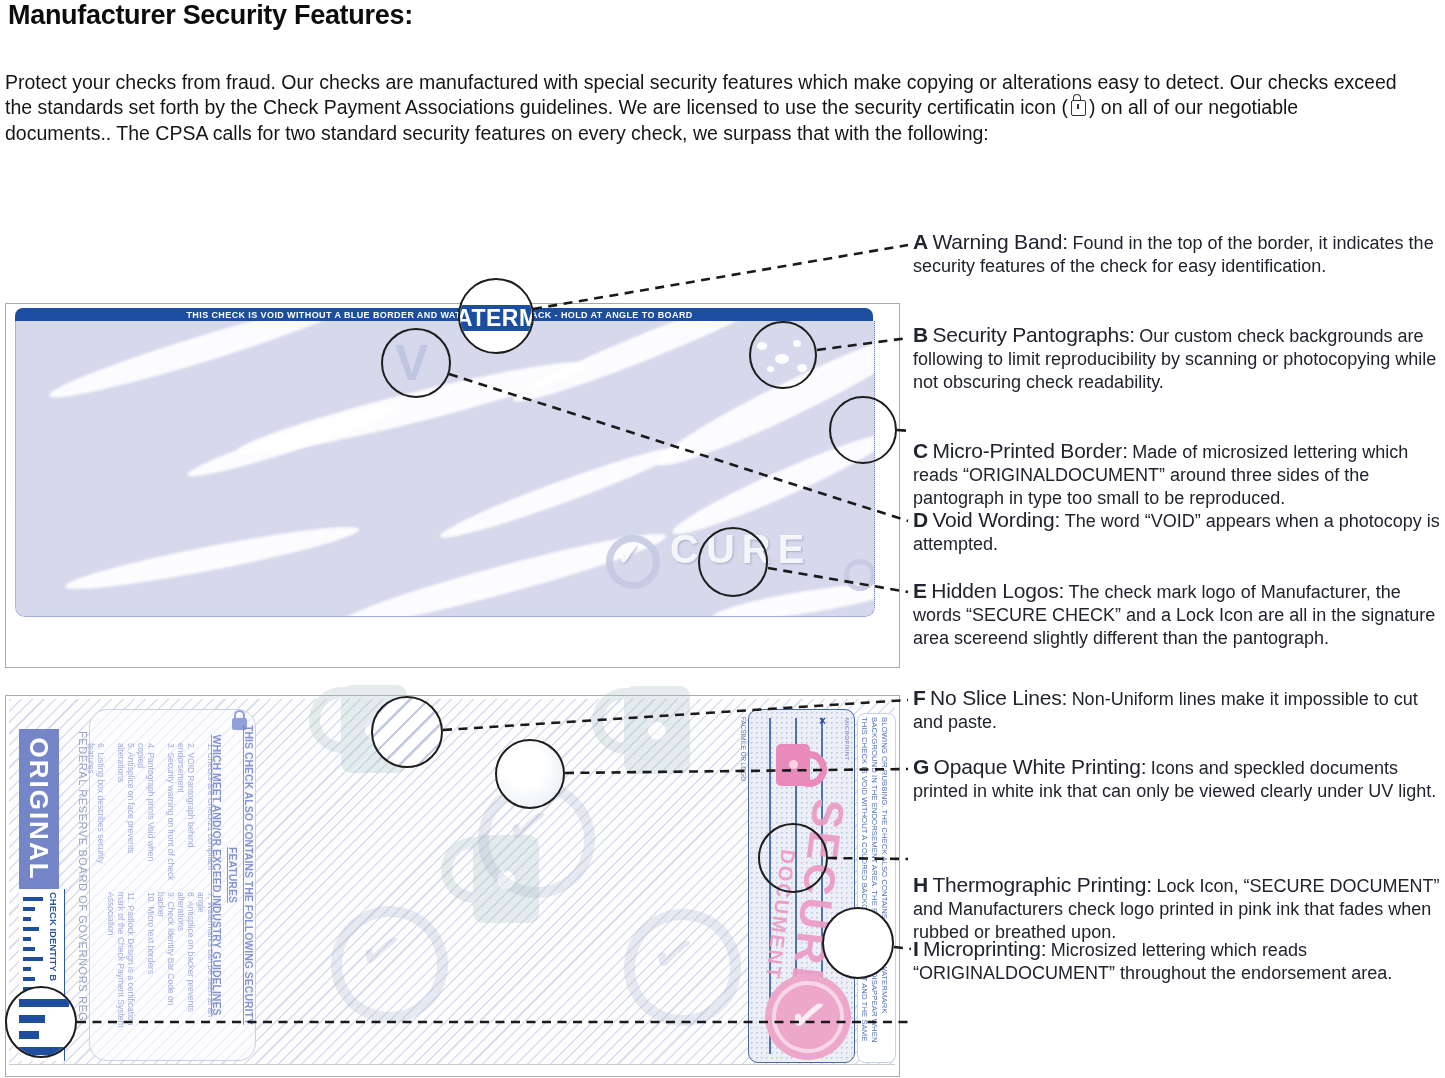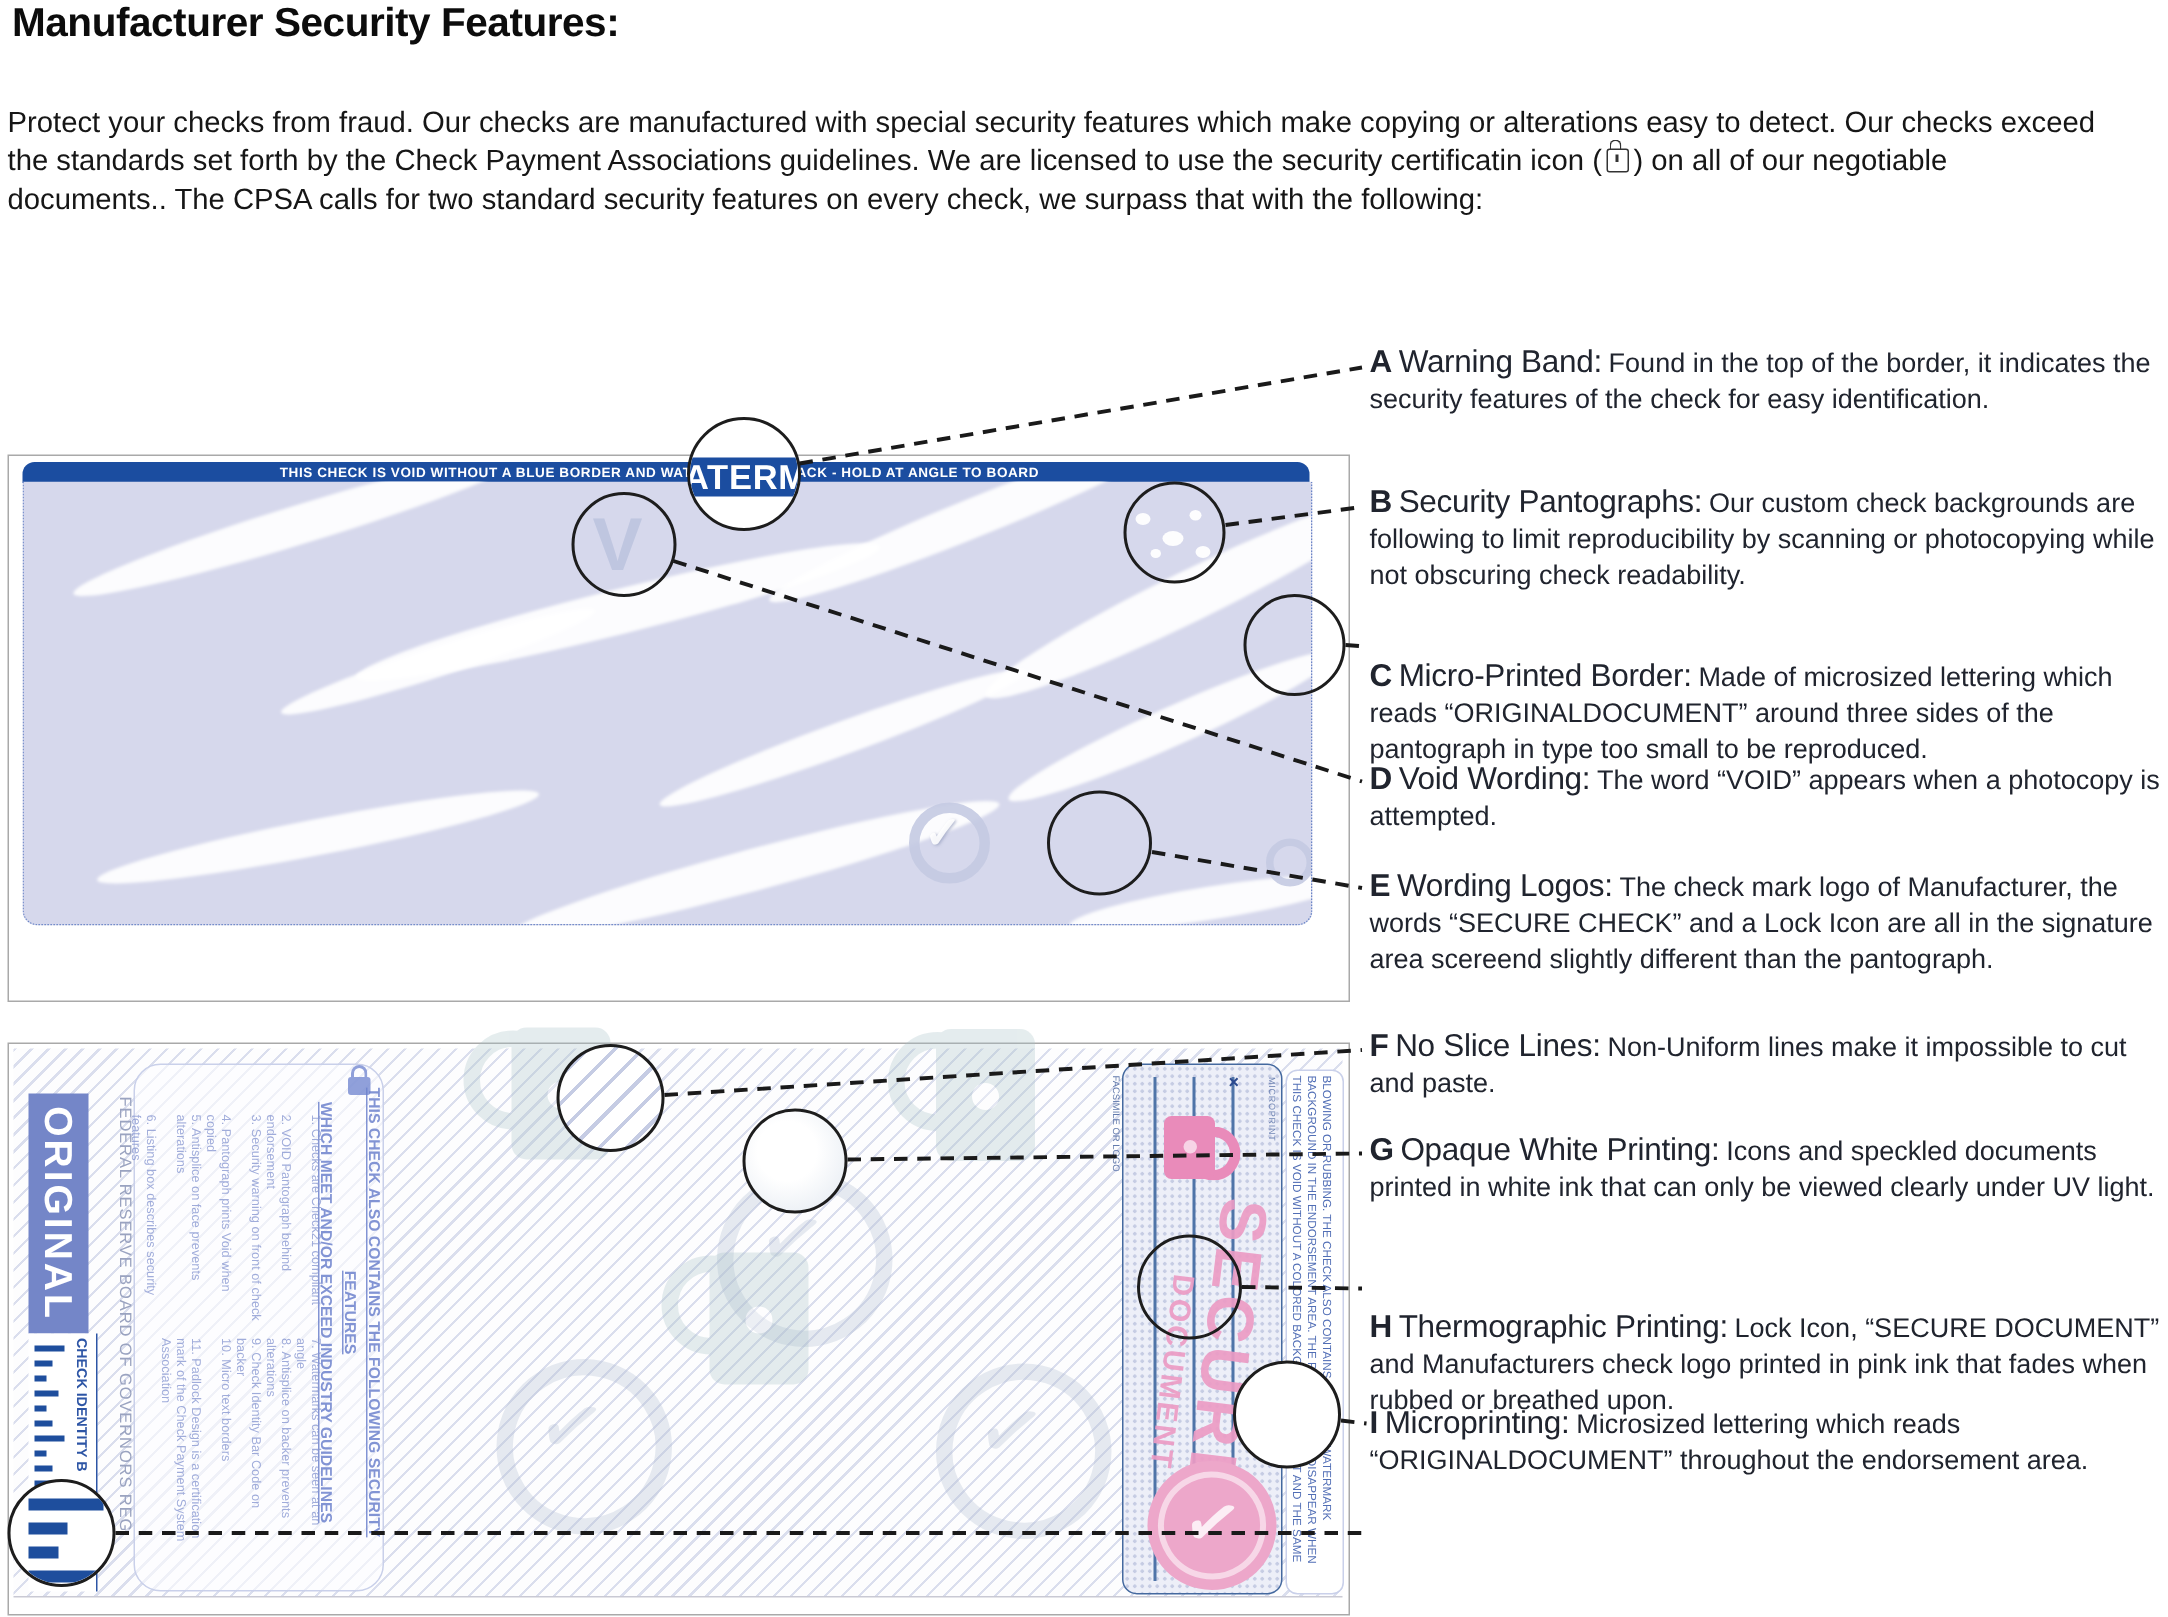--- a/index.html
+++ b/index.html
@@ -109,20 +109,21 @@
       <div class="streak" style="left:646px;top:150px;width:240px;height:26px;transform:rotate(-24deg);"></div>
       <div class="streak" style="left:696px;top:270px;width:190px;height:22px;transform:rotate(-9deg);"></div>
       <div class="spk" style="left:741px;top:21px;width:10px;height:8px;"></div>
       <div class="spk" style="left:759px;top:33px;width:14px;height:10px;"></div>
       <div class="spk" style="left:777px;top:19px;width:8px;height:7px;"></div>
       <div class="spk" style="left:751px;top:45px;width:7px;height:6px;"></div>
       <div class="spk" style="left:781px;top:43px;width:10px;height:8px;"></div>
       <div class="void-v">V</div>
       <div class="ghost-ring" style="left:590px;top:214px;width:40px;height:40px;"></div>
       <div class="ghost-check" style="left:600px;top:216px;font-size:30px;">✓</div>
+      <div class="ghost-cure">CURE</div>
       <div class="ghost-ring" style="left:828px;top:238px;width:22px;height:22px;border-width:5px;"></div>
     </div>
   </div>
 
   <div id="back-check" class="check-box">
     <div class="hatch"></div>
 
     <div class="glock" style="left:335px;top:77px;">
         <div class="gl-sh"></div>
         <div class="gl-bd"></div>
@@ -246,19 +247,19 @@
     <div class="jbar" style="top:11px;width:50px;"></div>
     <div class="jbar" style="top:27px;width:26px;"></div>
     <div class="jbar" style="top:43px;width:20px;"></div>
     <div class="jbar" style="top:59px;width:46px;"></div>
   </div>
 
   <div class="callout" style="top:231px;"><span class="cl">A</span> <span class="ct">Warning Band:</span> <span class="cd">Found in the top of the border, it indicates the security features of the check for easy identification.</span></div>
   <div class="callout" style="top:324px;"><span class="cl">B</span> <span class="ct">Security Pantographs:</span> <span class="cd">Our custom check backgrounds are following to limit reproducibility by scanning or photocopying while not obscuring check readability.</span></div>
   <div class="callout" style="top:440px;"><span class="cl">C</span> <span class="ct">Micro-Printed Border:</span> <span class="cd">Made of microsized lettering which reads “ORIGINALDOCUMENT” around three sides of the pantograph in type too small to be reproduced.</span></div>
   <div class="callout" style="top:509px;"><span class="cl">D</span> <span class="ct">Void Wording:</span> <span class="cd">The word “VOID” appears when a photocopy is attempted.</span></div>
-  <div class="callout" style="top:580px;"><span class="cl">E</span> <span class="ct">Wording Logos:</span> <span class="cd">The check mark logo of Manufacturer, the words “SECURE CHECK” and a Lock Icon are all in the signature area scereend slightly different than the pantograph.</span></div>
+  <div class="callout" style="top:580px;"><span class="cl">E</span> <span class="ct">Hidden Logos:</span> <span class="cd">The check mark logo of Manufacturer, the words “SECURE CHECK” and a Lock Icon are all in the signature area scereend slightly different than the pantograph.</span></div>
   <div class="callout" style="top:687px;"><span class="cl">F</span> <span class="ct">No Slice Lines:</span> <span class="cd">Non-Uniform lines make it impossible to cut and paste.</span></div>
   <div class="callout" style="top:756px;"><span class="cl">G</span> <span class="ct">Opaque White Printing:</span> <span class="cd">Icons and speckled documents printed in white ink that can only be viewed clearly under UV light.</span></div>
   <div class="callout" style="top:874px;"><span class="cl">H</span> <span class="ct">Thermographic Printing:</span> <span class="cd">Lock Icon, “SECURE DOCUMENT” and Manufacturers check logo printed in pink ink that fades when rubbed or breathed upon.</span></div>
   <div class="callout" style="top:938px;"><span class="cl">I</span> <span class="ct">Microprinting:</span> <span class="cd">Microsized lettering which reads “ORIGINALDOCUMENT” throughout the endorsement area.</span></div>
 
 </div>
 
 </body></html>

